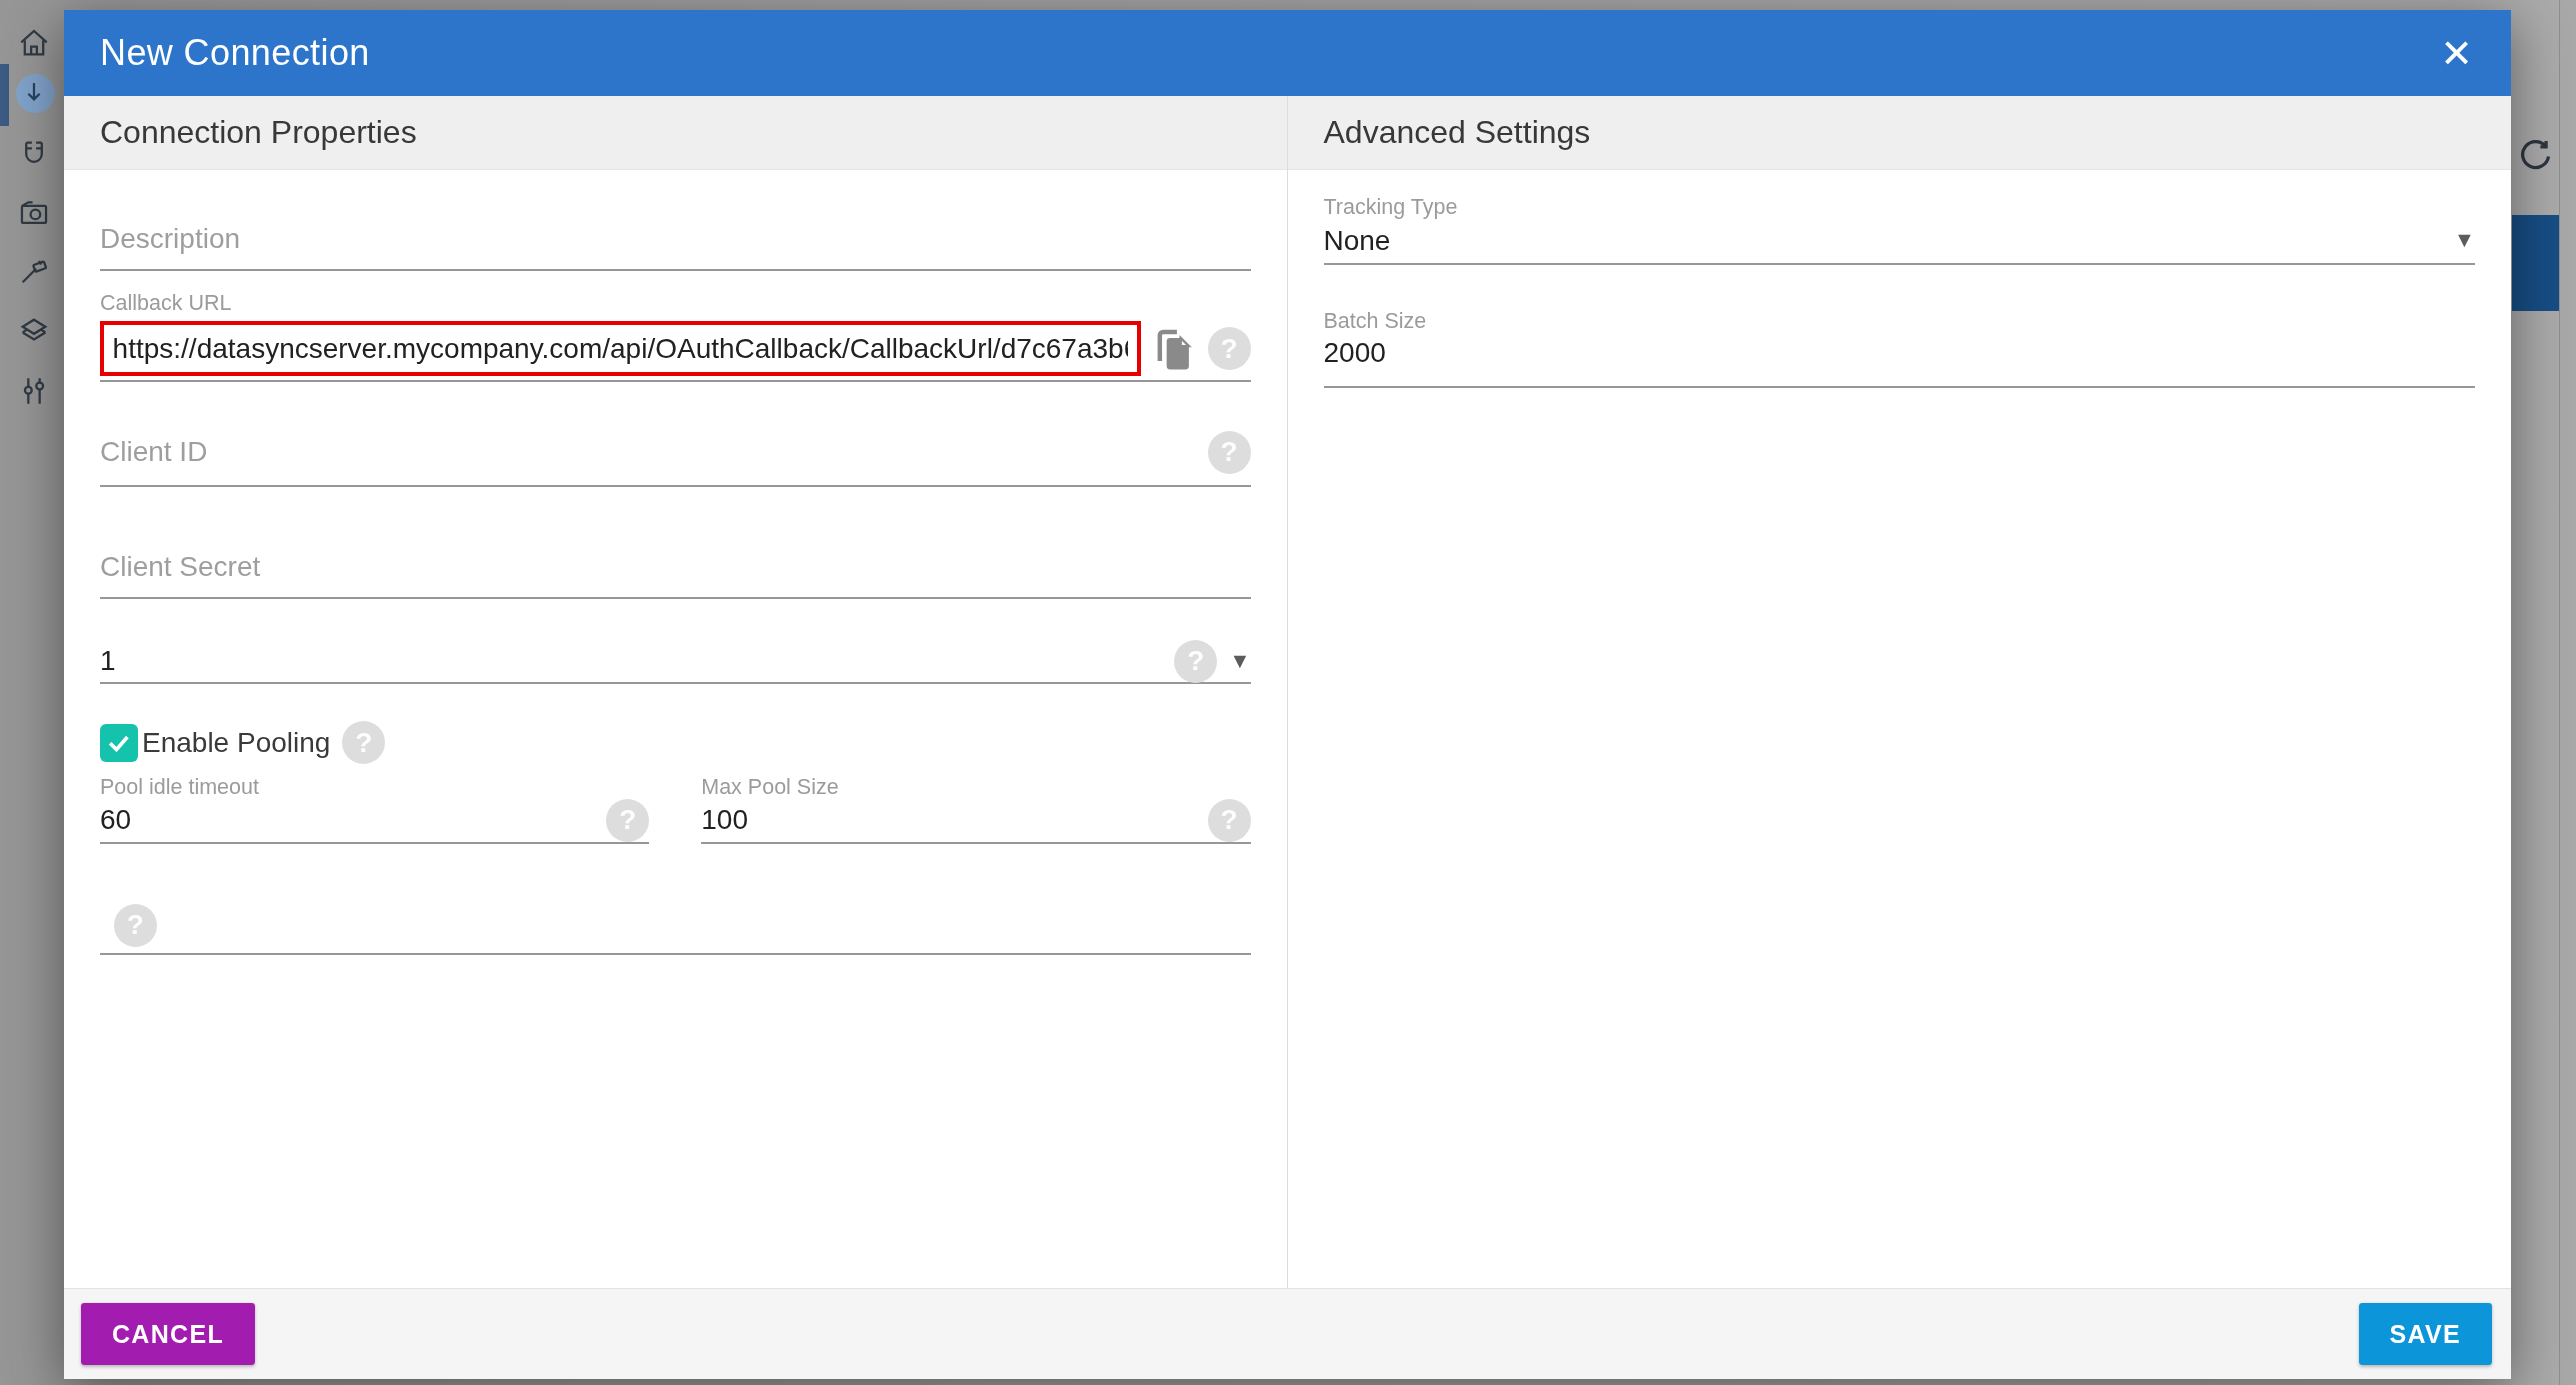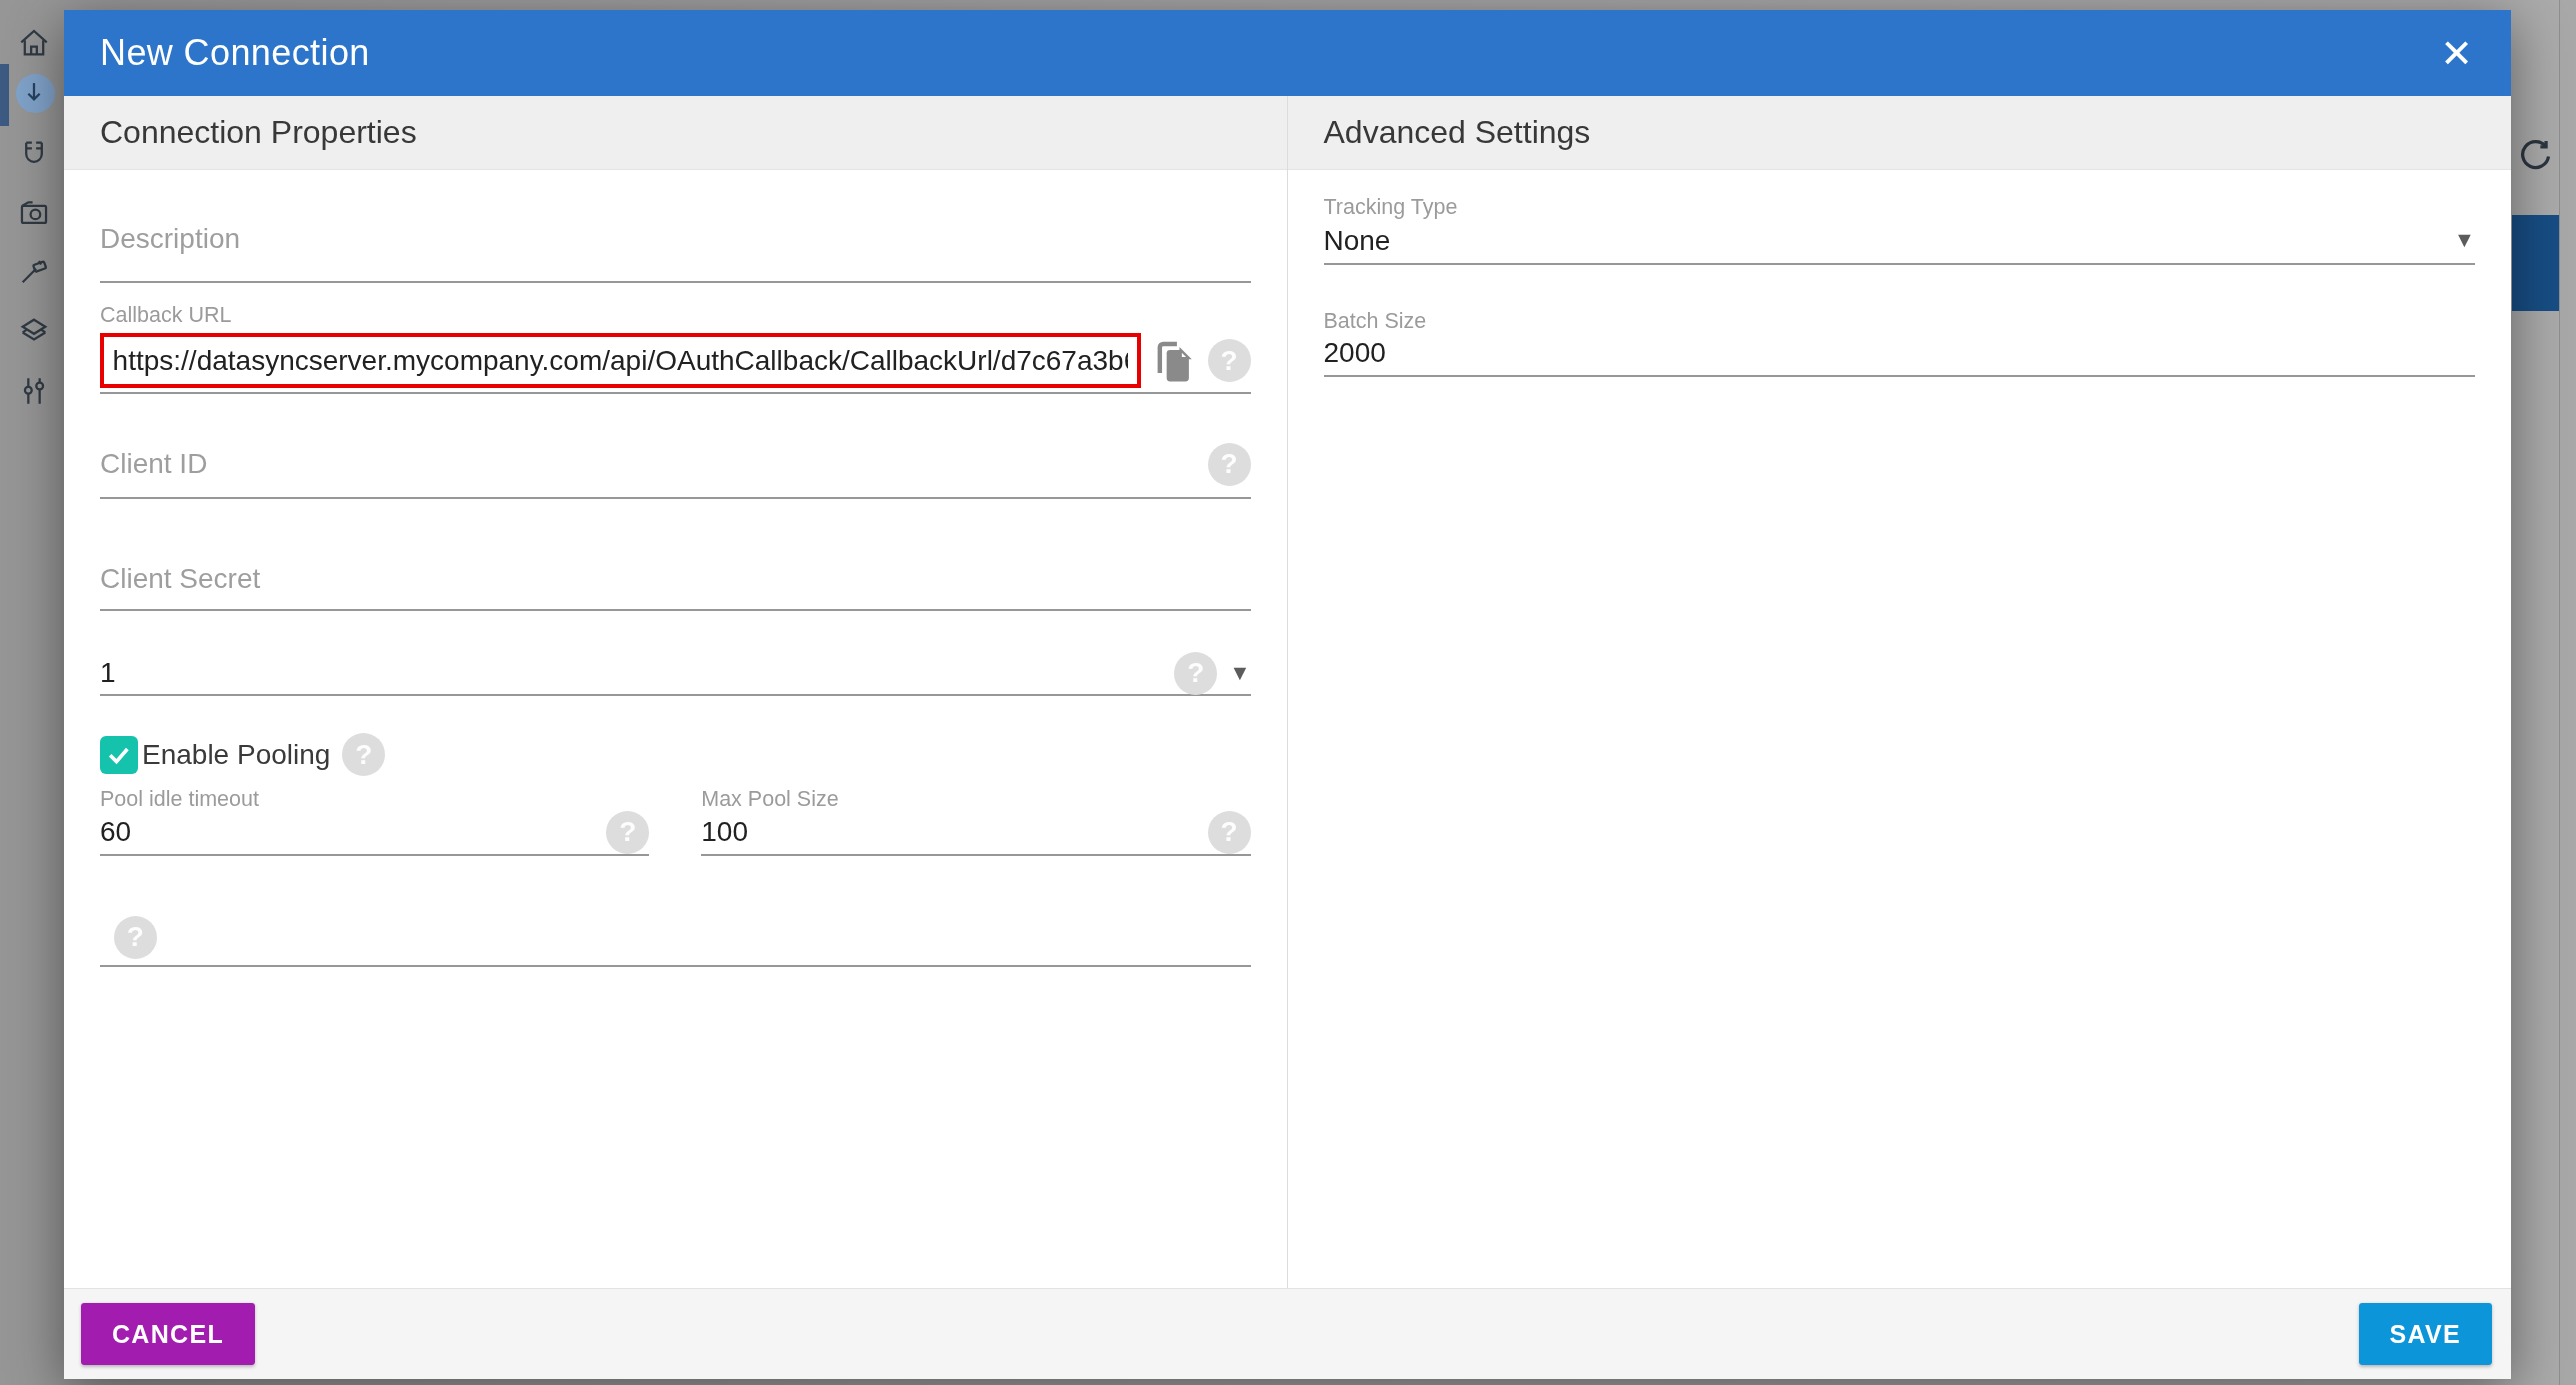--- a/index.html
+++ b/index.html
@@ -54,21 +54,21 @@
     font-family:"Liberation Sans", sans-serif; font-size:28px; color:#212121;
   }
   input.txt::placeholder { color:#9e9e9e; opacity:1; }
   .help {
     flex:0 0 auto; width:43px; height:43px; border-radius:50%;
     background:#dddddd; color:#fdfdfd; font-size:28px; font-weight:bold;
     display:flex; align-items:center; justify-content:center; margin-left:13.7px;
   }
   .caret { flex:0 0 auto; color:#5c5c5c; font-size:21.5px; margin-left:12px; }
 
-  .f-desc { margin-top:39px; padding-bottom:12px; }
+  .f-desc { margin-top:39px; padding-bottom:0; }
   .f-desc .frow { height:60px; }
 
   .f-callback { margin-top:19px; padding-bottom:3.4px; }
   .f-callback .frow { margin-top:5.2px; }
   .url-box {
     flex:1 1 auto; height:55px; border:4.3px solid #e80000;
     display:flex; align-items:center; padding:0 8.6px; background:#fff;
   }
   .url-box input.txt { font-size:28px; }
   .copy-icon { flex:0 0 auto; width:41px; height:46px; margin-left:12px; }
@@ -94,21 +94,21 @@
   .pool-grid { margin-top:10.3px; display:flex; gap:52px; }
   .pool-cell { flex:1; }
   .pool-cell .field { padding-bottom:1.7px; }
   .pool-cell .frow { height:41px; }
 
   .f-poolwait { margin-top:55px; padding-bottom:1.7px; }
   .f-poolwait .frow { height:52px; }
 
   .f-tracking { margin-top:24px; padding-bottom:1.7px; }
   .f-tracking .frow { height:41px; }
-  .f-batch { margin-top:43px; padding-bottom:2px; }
+  .f-batch { margin-top:43px; padding-bottom:13px; }
   .f-batch .frow { height:39px; }
 
   
   .modal-footer {
     flex:0 0 91px; background:#f5f5f5; border-top:1.7px solid #e2e2e2;
     display:flex; align-items:center; justify-content:space-between;
     padding:0 19px 0 17px;
   }
   .btn {
     border:none; color:#fff; font-family:"Liberation Sans", sans-serif;

